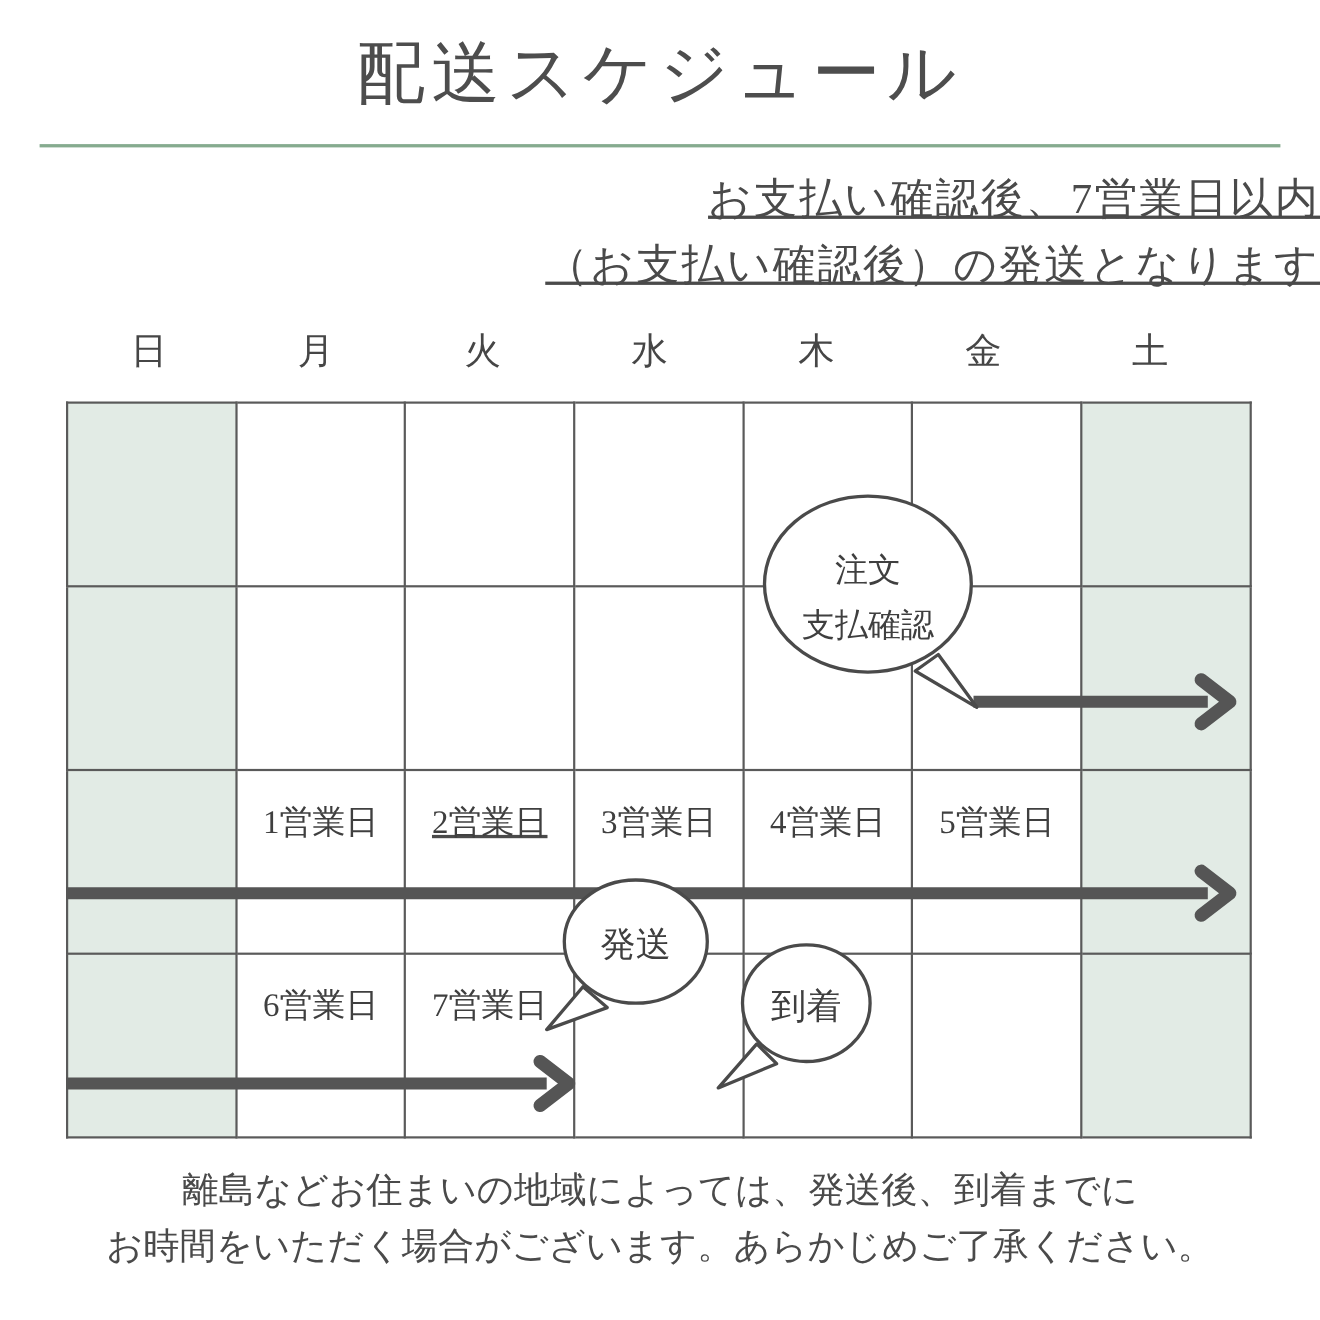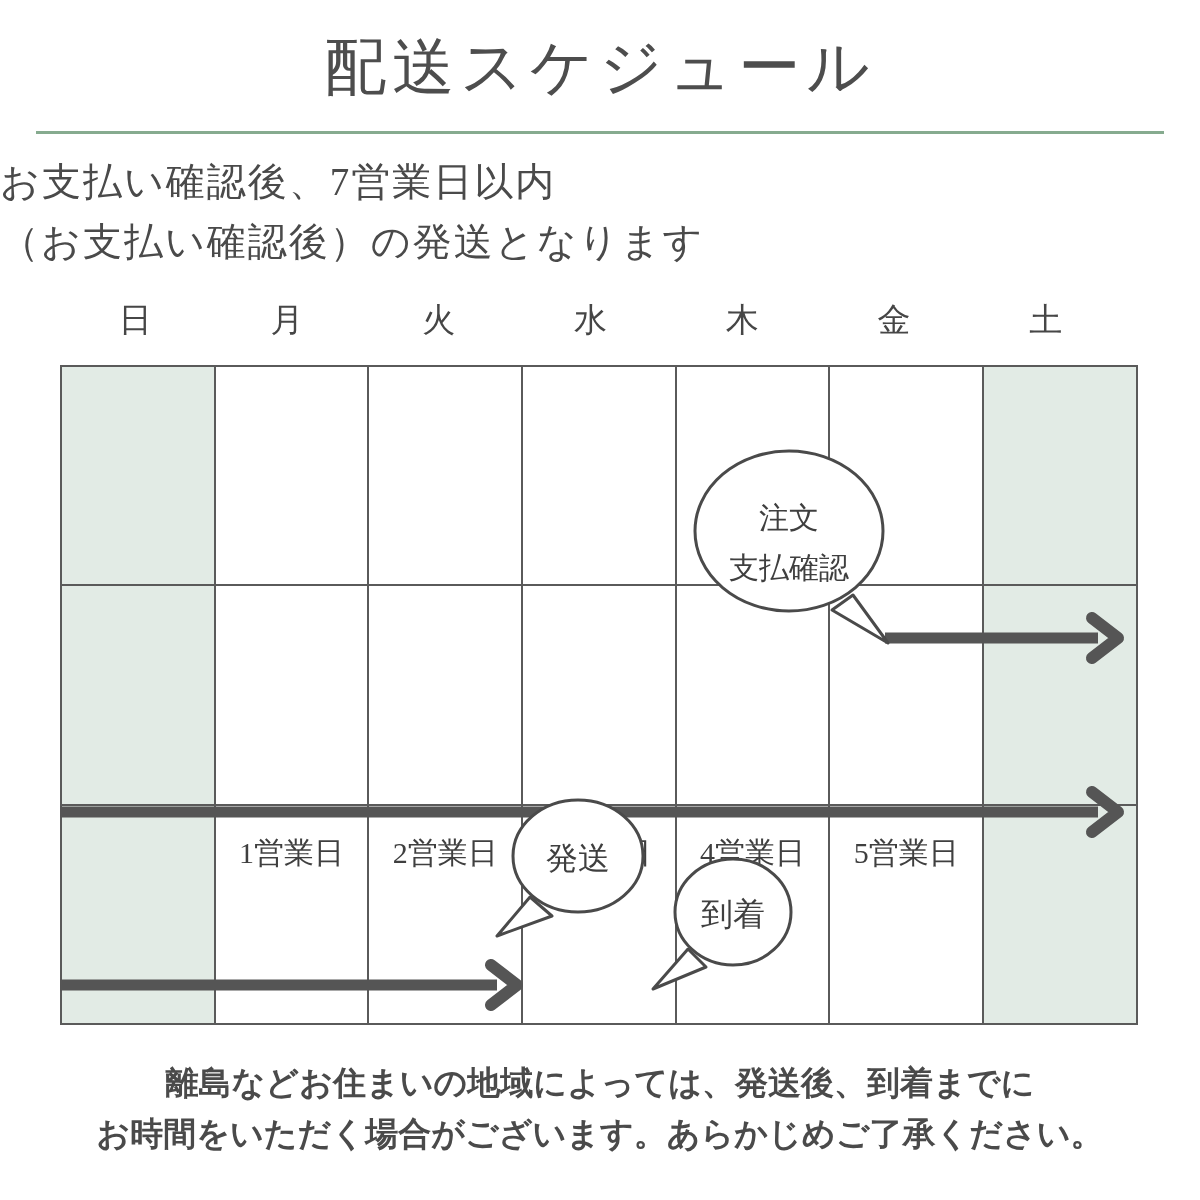--- a/index.html
+++ b/index.html
@@ -45,25 +45,26 @@
     height: 3px;
     background: #86ab8f;
   }
 
   
   .subtitle {
     position: absolute;
     top: 152px;
     left: 0;
     width: 1200px;
-    text-align: left;
+    text-align: right;
     font-size: 39px;
     letter-spacing: 2px;
     line-height: 1.55;
     color: #4a4a4a;
+    text-decoration: underline;
   }
   .subtitle div { white-space: nowrap; }
 
   
   .weekdays {
     position: absolute;
     top: 296px;
     left: 60px;
     width: 1062px;
     height: 48px;
@@ -127,21 +128,20 @@
   .footer-note {
     position: absolute;
     top: 1058px;
     left: 0;
     width: 1200px;
     text-align: center;
     font-size: 33px;
     letter-spacing: 0px;
     line-height: 1.55;
     color: #4a4a4a;
-    font-weight: bold;
   }
   .footer-note div { white-space: nowrap; }
 </style>
 </head>
 <body>
 
 <div class="page">
 
   <div class="title">配送スケジュール</div>
   <div class="title-divider" style="background: rgb(134, 171, 143);"></div>
@@ -210,31 +210,54 @@
               <span class="cell-label"></span>
             </td>
         </tr>
         <tr>
           <td class="weekend" style="background: rgb(226, 235, 229); border-color: rgb(90, 90, 90);">
               <span class="cell-label"></span>
             </td>
           <td style="border-color: rgb(90, 90, 90); border-radius: 21px;">
               <span class="cell-label">1営業日</span>
             </td>
-          <td style="border-color: rgb(90, 90, 90);">
+          <td style="border-color: rgb(90, 90, 90); text-decoration: underline;">
               <span class="cell-label">2営業日</span>
             </td>
           <td style="border-color: rgb(90, 90, 90);">
               <span class="cell-label">3営業日</span>
             </td>
           <td style="border-color: rgb(90, 90, 90);">
               <span class="cell-label">4営業日</span>
             </td>
           <td style="border-color: rgb(90, 90, 90);">
               <span class="cell-label">5営業日</span>
+            </td>
+          <td class="weekend" style="background: rgb(226, 235, 229); border-color: rgb(90, 90, 90);">
+              <span class="cell-label"></span>
+            </td>
+        </tr>
+        <tr>
+          <td class="weekend" style="background: rgb(226, 235, 229); border-color: rgb(90, 90, 90);">
+              <span class="cell-label"></span>
+            </td>
+          <td style="border-color: rgb(90, 90, 90);">
+              <span class="cell-label">6営業日</span>
+            </td>
+          <td style="border-color: rgb(90, 90, 90);">
+              <span class="cell-label">7営業日</span>
+            </td>
+          <td style="border-color: rgb(90, 90, 90);">
+              <span class="cell-label"></span>
+            </td>
+          <td style="border-color: rgb(90, 90, 90);">
+              <span class="cell-label"></span>
+            </td>
+          <td style="border-color: rgb(90, 90, 90);">
+              <span class="cell-label"></span>
             </td>
           <td class="weekend" style="background: rgb(226, 235, 229); border-color: rgb(90, 90, 90);">
               <span class="cell-label"></span>
             </td>
         </tr>
       </tbody>
     </table>
   </div>
 
   <svg class="overlay" width="1200" height="1200" viewBox="0 0 1200 1200" xmlns="http://www.w3.org/2000/svg">

